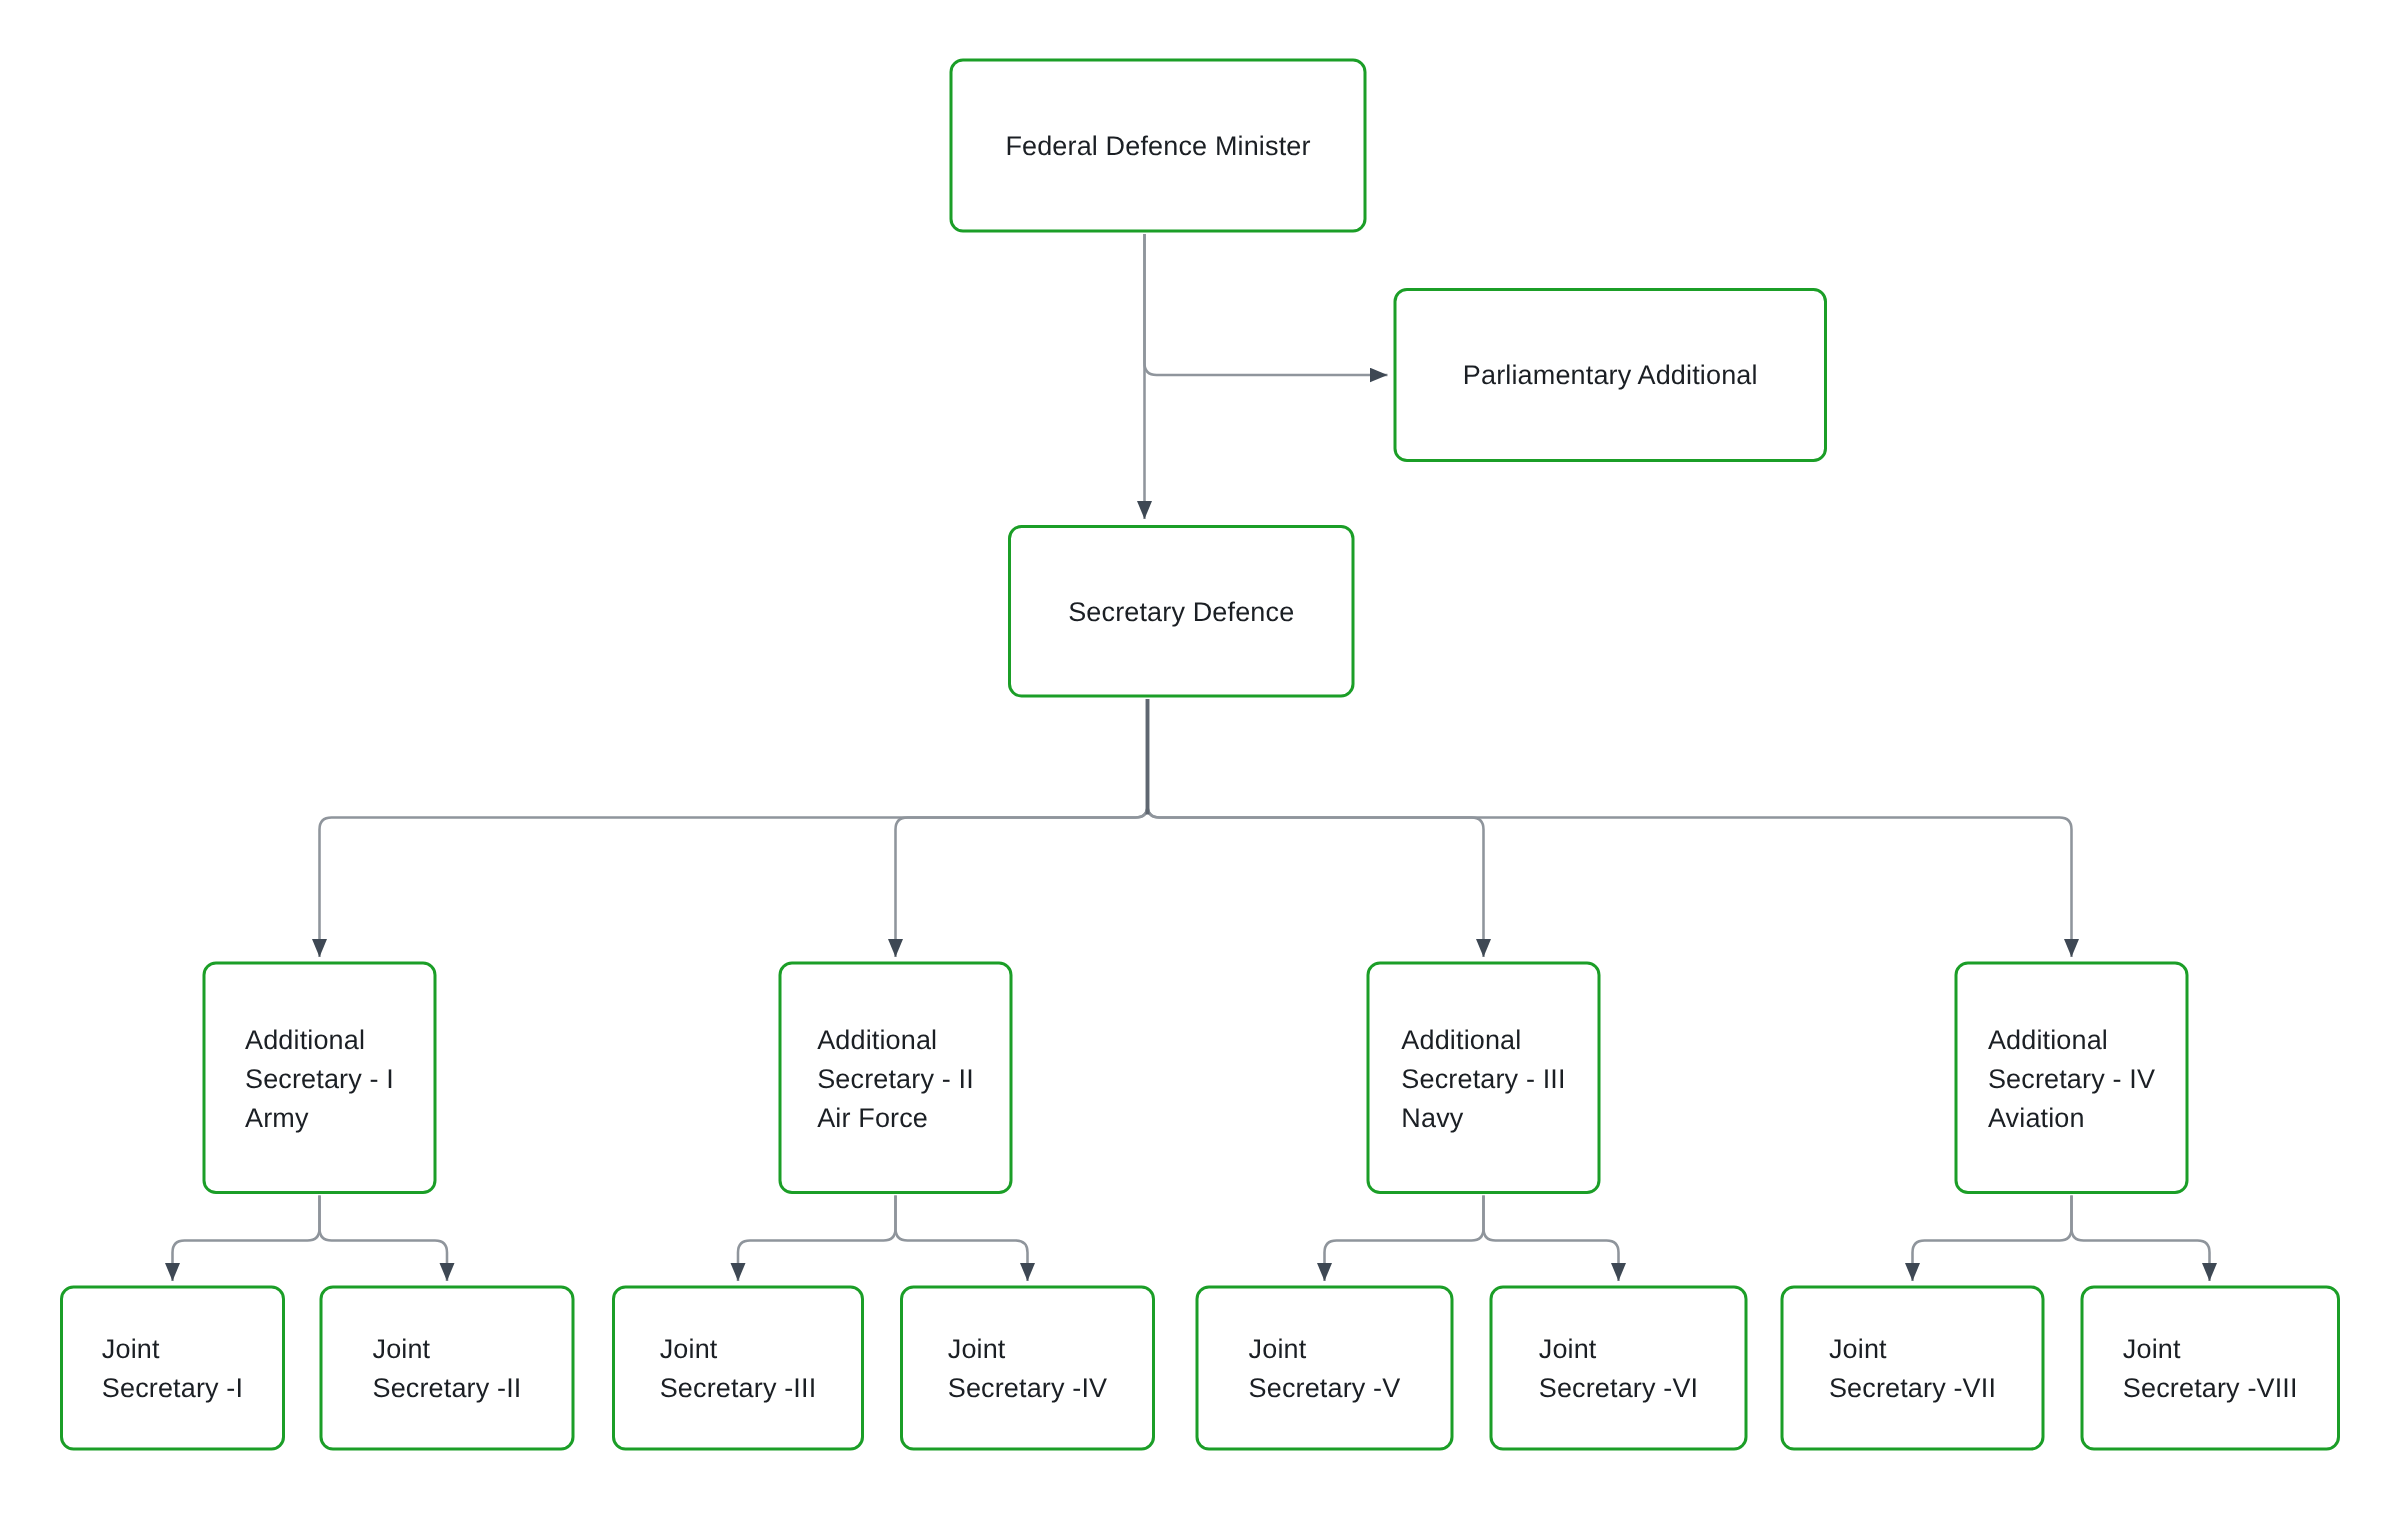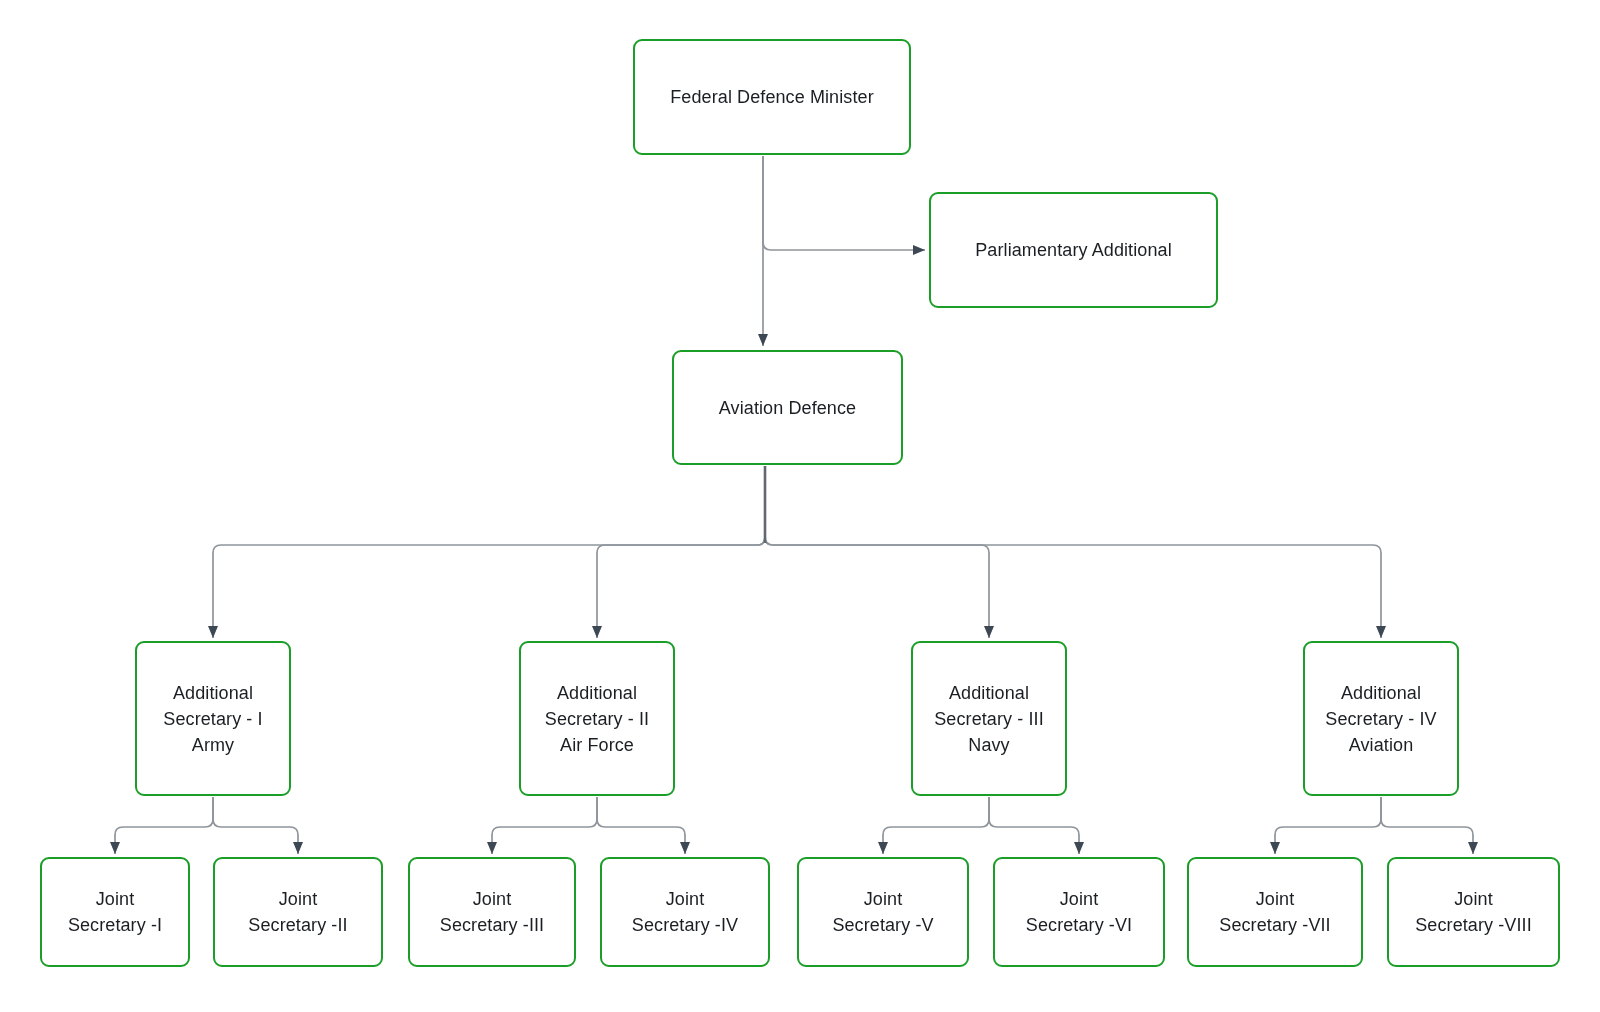--- a/index.html
+++ b/index.html
@@ -36,21 +36,21 @@
   .arrowhead { fill: var(--arrowhead, #3E4854); }
   .node {
     position: absolute;
     box-sizing: border-box;
     background: var(--node-fill, #ffffff);
     border: 2px solid var(--node-border, #1B9E27);
     border-radius: 9px;
     display: flex;
     align-items: center;
     justify-content: center;
-    text-align: center;
+    text-align: left;
     padding: 4px 6px;
   }
   .node-label {
     white-space: pre-line;
     color: var(--label-text, #1B1F24);
     font-size: 18px;
     line-height: 26px;
     letter-spacing: 0.1px;
   }
 </style>
@@ -92,21 +92,21 @@
 
   <div class="node" style="left:633px;top:39px;width:278px;height:116px">
     <span class="node-label">Federal Defence Minister</span>
   </div>
 
   <div class="node" style="left:929px;top:192px;width:289px;height:116px">
     <span class="node-label">Parliamentary Additional</span>
   </div>
 
   <div class="node" style="left:672px;top:350px;width:231px;height:115px">
-    <span class="node-label">Aviation Defence</span>
+    <span class="node-label">Secretary Defence</span>
   </div>
 
   <div class="node" style="left:135px;top:641px;width:156px;height:155px">
     <span class="node-label">Additional
 Secretary - I
 Army</span>
   </div>
   <div class="node" style="left:519px;top:641px;width:156px;height:155px">
     <span class="node-label">Additional
 Secretary - II

